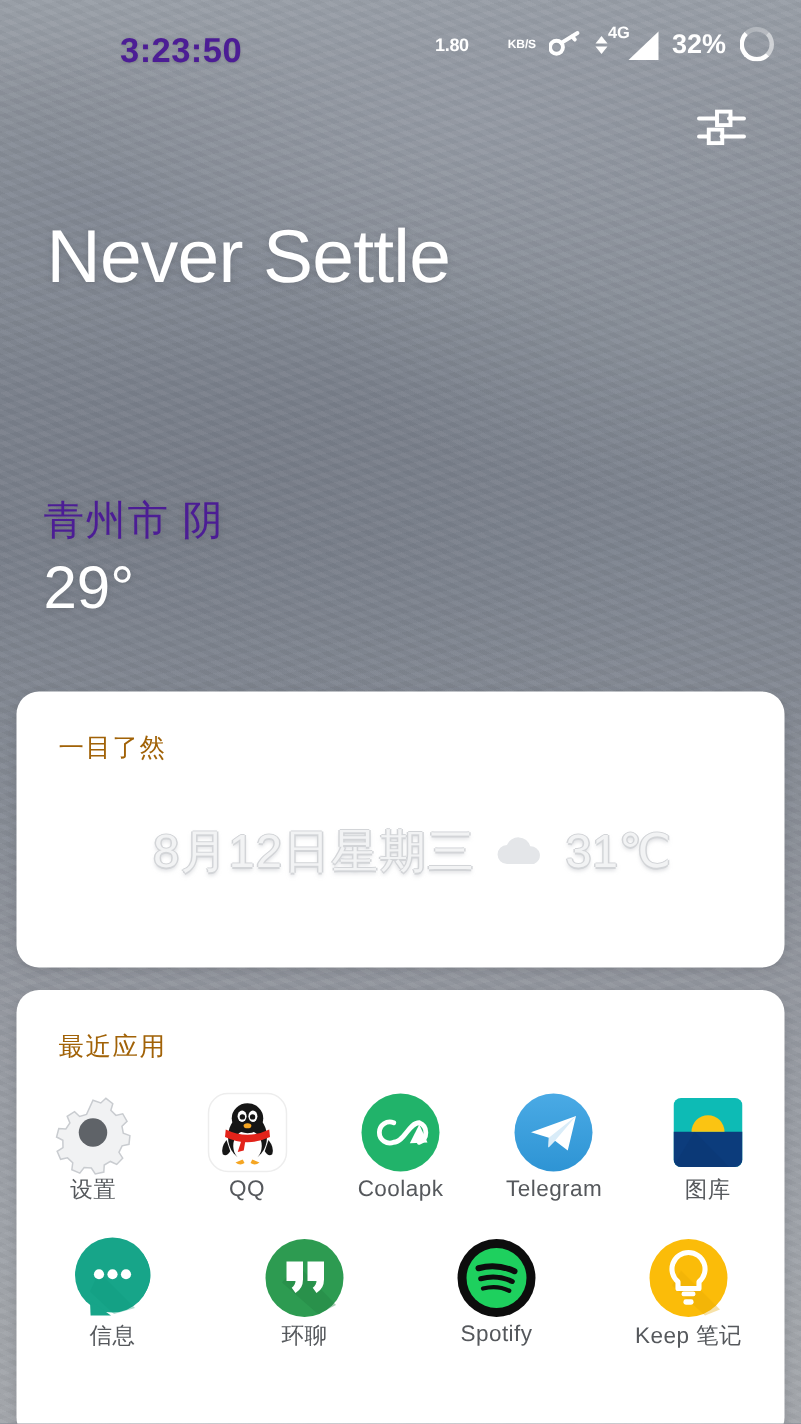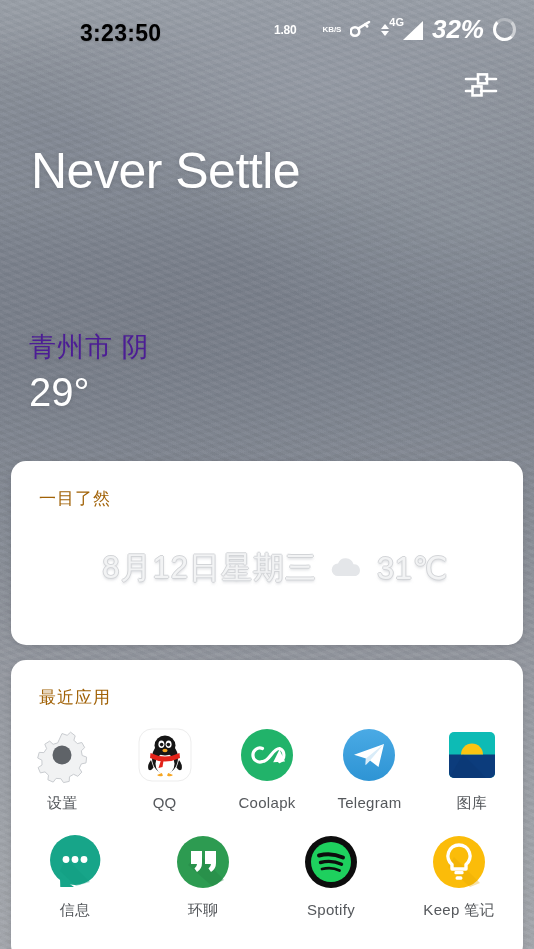--- a/index.html
+++ b/index.html
@@ -45,38 +45,38 @@
 
   
   #statusbar{
     position:absolute; left:0; top:0; width:534px; height:56px;
     display:flex; align-items:center;
     color:#fff;
   }
   #status-time{
     position:absolute; left:80px; top:20px;
     font-size:23px; font-weight:bold; letter-spacing:.3px;
-    color:#000000; text-shadow:0 1px 2px rgba(0,0,0,.18);
+    color:#4c1d95; text-shadow:0 1px 2px rgba(0,0,0,.18);
   }
   #status-right{
     position:absolute; right:18px; top:16px;
     display:flex; align-items:center; gap:9px; height:26px;
   }
   .netspeed{ display:flex; flex-direction:row; align-items:center; line-height:1; margin-top:1px;}
   .netspeed .n1{ font-size:12px; font-weight:bold; letter-spacing:-.2px;}
   .netspeed .n2{ font-size:8px; font-weight:bold; margin-top:1px; letter-spacing:-.1px;padding-left:26px;}
   .key-icon{ width:22px; height:18px; position:relative; }
   .sig-wrap{ display:flex; align-items:flex-end; height:22px; gap:0px; }
   .updown{ display:flex; flex-direction:column; justify-content:center; height:20px; margin-right:0px;}
   .updown span{ display:block; width:0; height:0; border-left:4px solid transparent; border-right:4px solid transparent;}
   .updown .u{ border-bottom:5px solid #fff; margin-bottom:2px;}
   .updown .d{ border-top:5px solid #fff;}
   .g4{ font-size:11px; font-weight:bold; line-height:1; align-self:flex-start; margin-top:-1px;}
   .bars{ width:0;height:0;border-left:20px solid transparent;border-bottom:19px solid #fff; margin-left:-1px;}
-  .batt-pct{ font-size:26px; font-weight:bold; letter-spacing:0;font-style:italic; }
+  .batt-pct{ font-size:18px; font-weight:bold; letter-spacing:0; }
   .batt-ring{
     width:23px;height:23px;border-radius:50%;
     border:3px solid #fff;
     border-top-color:rgba(255,255,255,.28);
     border-right-color:rgba(255,255,255,.55);
   }
 
   
   #sliders-btn{
     position:absolute; right:30px; top:62px; width:46px; height:46px;
@@ -139,21 +139,21 @@
       0 2px 3px rgba(180,184,190,.6);
   }
 
   
   #app-grid{
     position:absolute; left:0; top:66px; width:512px;
     display:flex; flex-direction:column; gap:20px;
   }
   .app-row{ display:flex; width:512px; }
   .app-cell{
-    flex:1 1 0; display:flex; flex-direction:column; align-items:center; gap:10px;
+    flex:1 1 0; display:flex; flex-direction:column; align-items:center; 
   }
   .app-icon{ width:58px; height:58px; position:relative; flex:none; }
   .app-label{
     font-size:15px; color:#55585c; letter-spacing:.3px; white-space:nowrap;
   }
 </style>
 </head>
 <body>
 
 <div id="wallpaper"></div>

